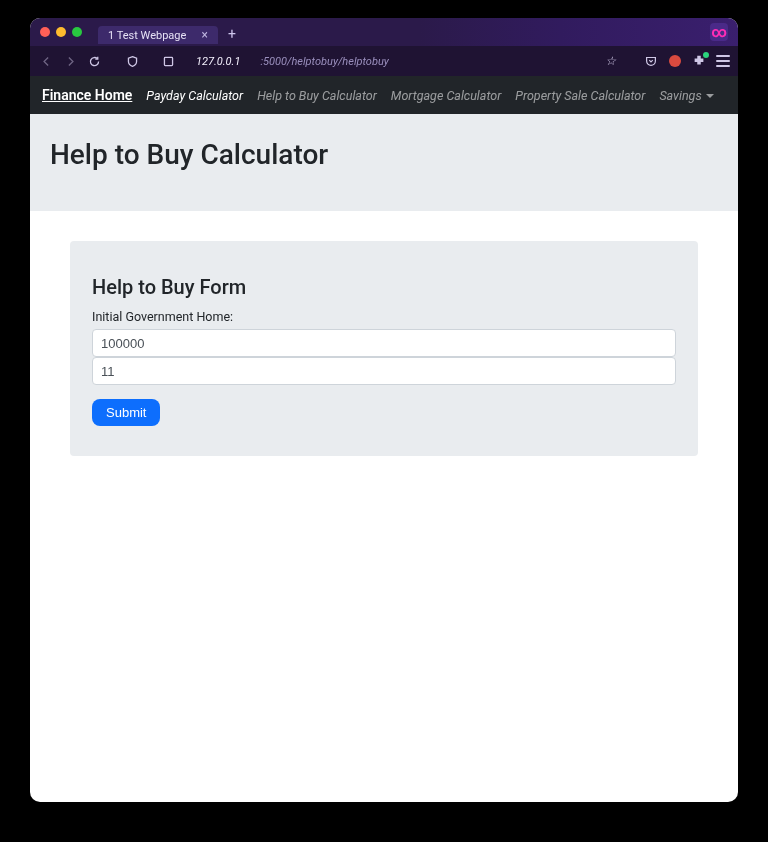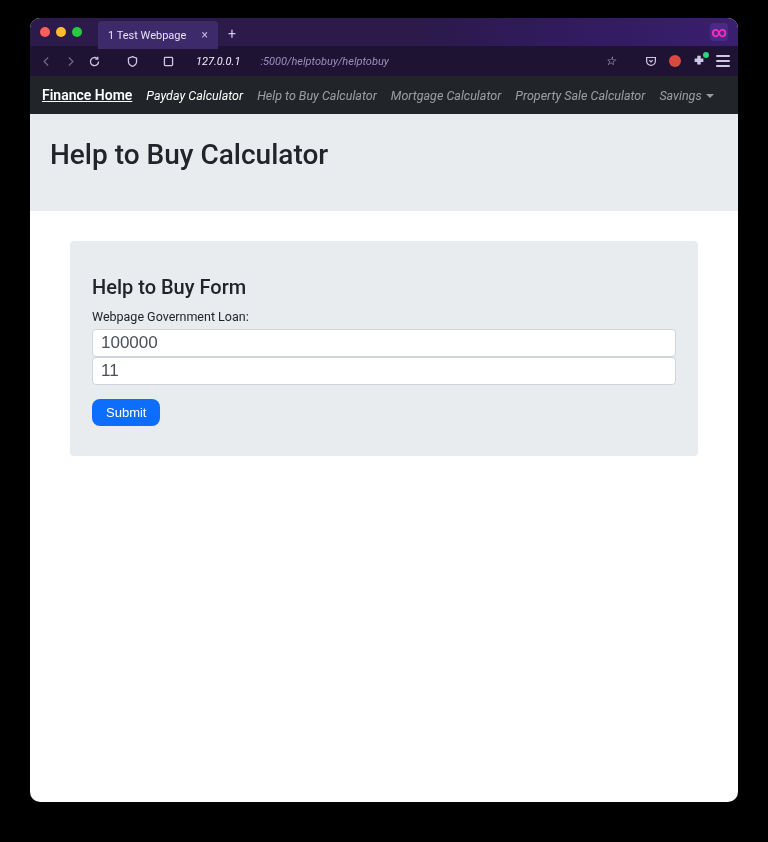--- a/index.html
+++ b/index.html
@@ -28,21 +28,21 @@
       display: flex;
       align-items: center;
       padding-left: 10px;
       position: relative;
     }
     .traffic { display:flex; gap:6px; align-items:center; margin-right:16px; }
     .tl { width:10px; height:10px; border-radius:50%; }
     .tl.red{background:#ff5f57;} .tl.yellow{background:#febc2e;} .tl.green{background:#28c840;}
     .tab {
       display:flex; align-items:center; gap:8px;
-      height:28px;
+      height:18px;
       background:#3d2a6b;
       color:#e6e1f5;
       font-size:11px;
       padding:0 10px;
       border-radius:4px 4px 0 0;
       margin-top:6px;
       min-width:120px;
     }
     .tab .x { color:#bfb6e0; font-size:12px; margin-left:auto; line-height:1; }
     .newtab { color:#cfc7ee; font-size:14px; margin-left:10px; margin-top:4px; cursor:pointer; }
@@ -112,21 +112,21 @@
     .card {
       background:#e9ecef;
       border-radius:4px;
       padding:34px 22px 30px 22px;
     }
     .card h2 { font-size:20px; font-weight:500; color:#212529; margin-bottom:10px; }
     .form-label { font-size:12.5px; color:#212529; display:block; margin-top:10px; margin-bottom:5px; }
     .form-control {
       width:100%; height:28px;
       border:1px solid #ced4da; border-radius:4px;
-      padding:4px 8px; font-size:17px; color:#495057; background:#fff;
+      padding:4px 8px; font-size:13px; color:#495057; background:#fff;
     }
     .btn-primary {
       margin-top:14px;
       background:#0d6efd; color:#fff;
       border:none; border-radius:8px;
       padding:6px 14px; font-size:13px; cursor:pointer;
     }
   </style>
 </head>
 <body>
@@ -213,21 +213,21 @@
   </div>
 
   <div class="hero">
     <h1>Help to Buy Calculator</h1>
   </div>
 
   <div class="content">
     <div class="card">
       <h2>Help to Buy Form</h2>
 
-      <label class="form-label">Webpage Government Loan:</label>
+      <label class="form-label">Initial Government Home:</label>
       <input class="form-control" type="text" value="100000" style="">
 
       <input class="form-control" type="text" value="11" style="">
 
       <button class="btn-primary">Submit</button>
     </div>
   </div>
 
 </div>
 

